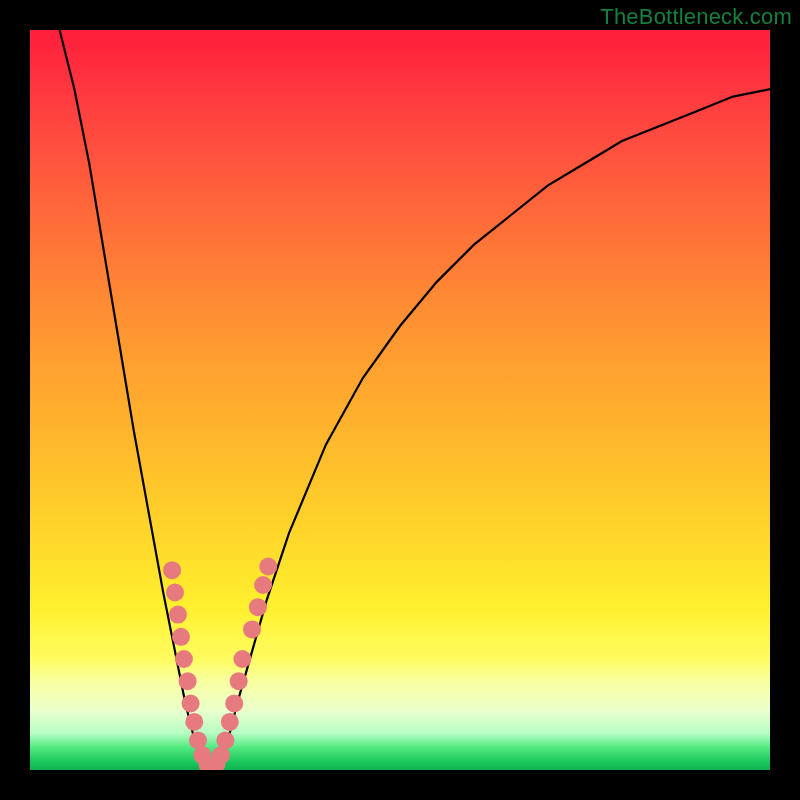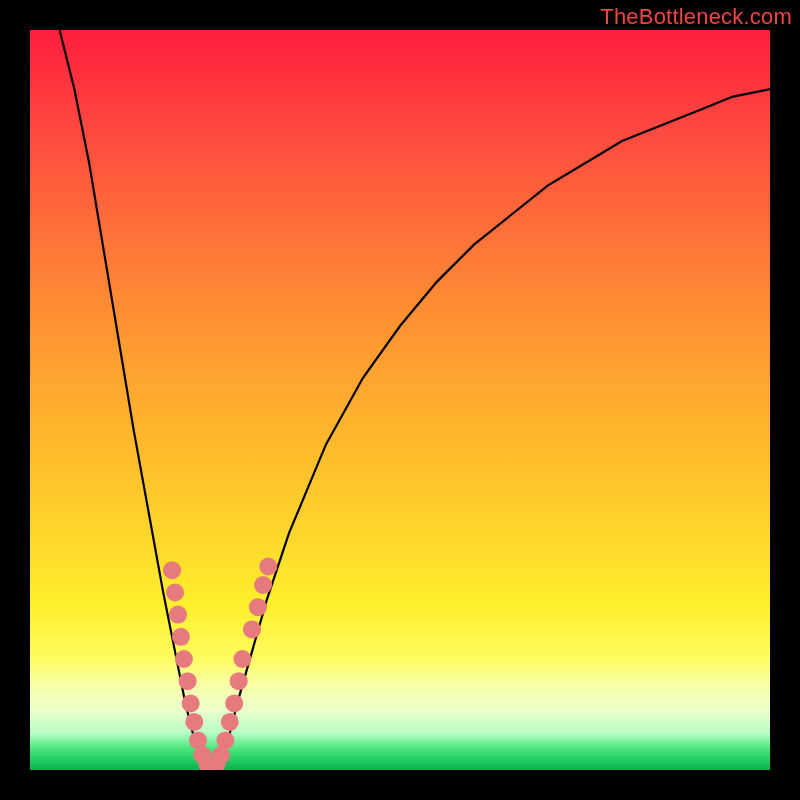--- a/index.html
+++ b/index.html
@@ -47,21 +47,21 @@
     position: absolute;
     left: 0;
     top: 0;
     width: 740px;
     height: 740px;
   }
   .watermark {
     position: absolute;
     top: 4px;
     right: 8px;
-    color: #ef4444;
+    color: #15803d;
     font-size: 22px;
     font-weight: 400;
     letter-spacing: 0.2px;
   }
 </style>
 </head>
 <body>
 
 <div class="outer">
   <div class="watermark">TheBottleneck.com</div>

